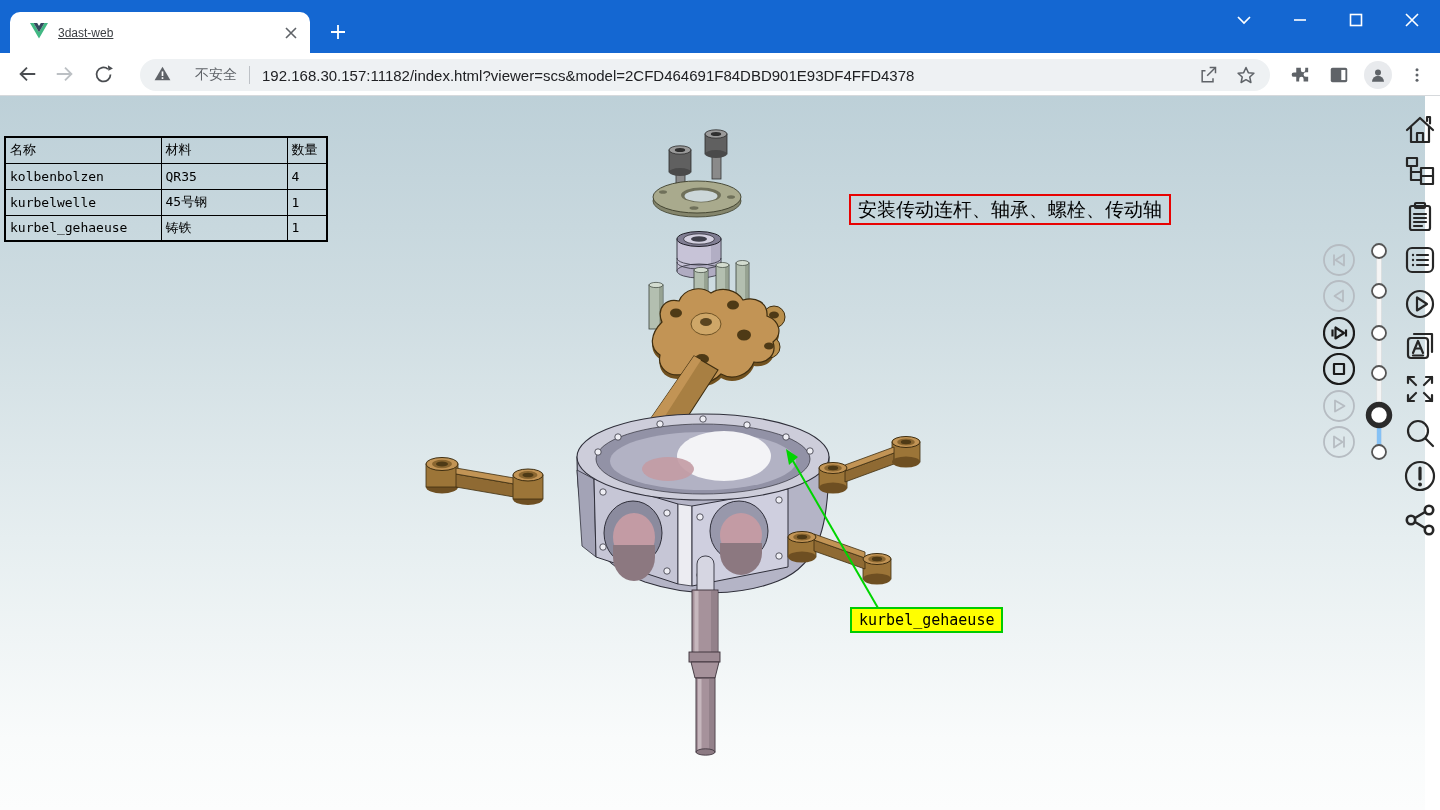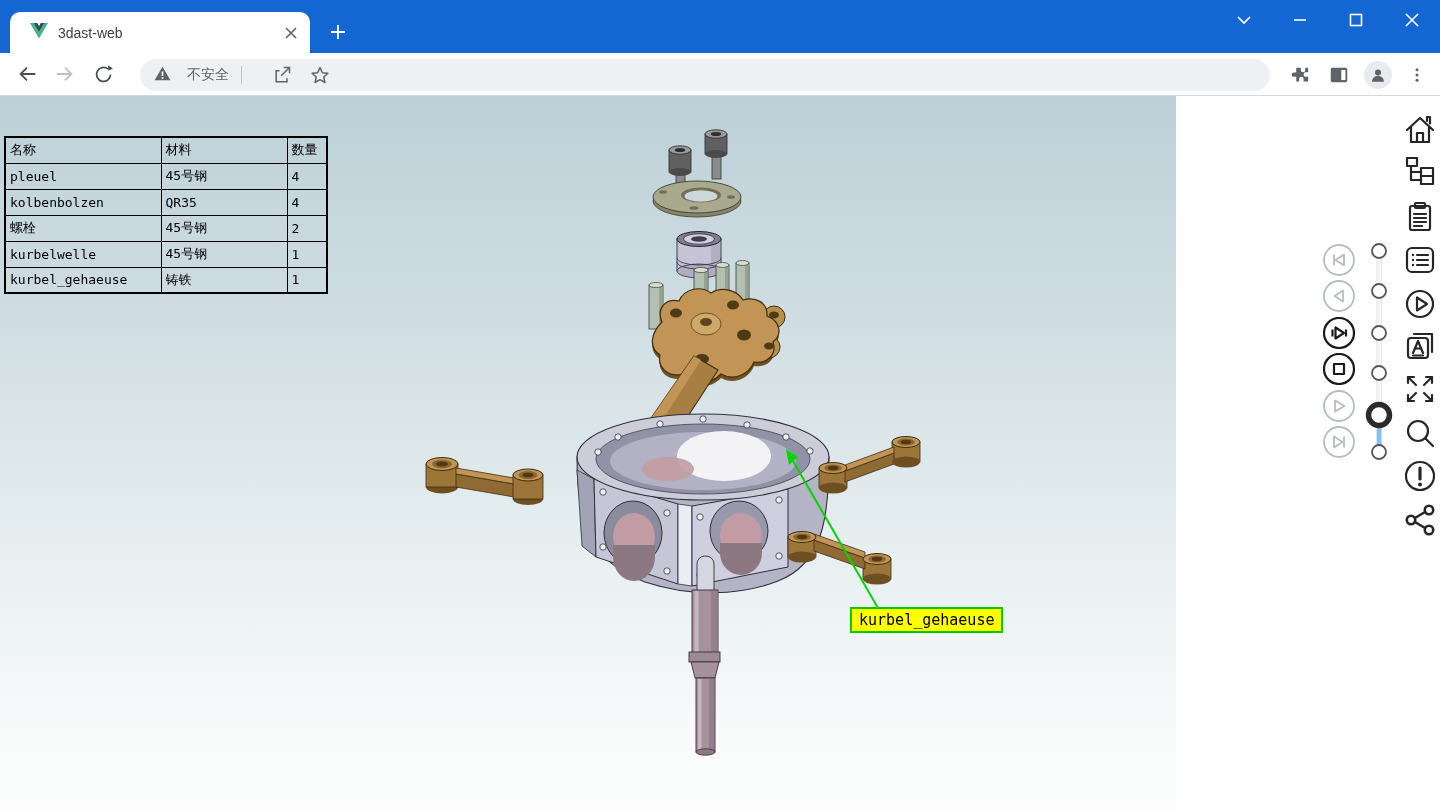--- a/index.html
+++ b/index.html
@@ -4,43 +4,43 @@
 <style>
   * { margin:0; padding:0; box-sizing:border-box; }
   html,body { width:1440px; height:810px; overflow:hidden; }
   body { font-family:"Liberation Sans", sans-serif; }
   .screen { position:relative; width:1440px; height:810px; background:#fff; overflow:hidden; }
 
   
   .titlebar { position:absolute; left:0; top:0; width:1440px; height:53px; background:#1467d2; }
   .tab { position:absolute; left:10px; top:12px; width:300px; height:41px; background:#fff;
          border-radius:10px 10px 0 0; display:flex; align-items:center; padding:0 10px 0 20px; }
-  .tab-title { font-size:14px; color:#3b3e42; flex:1; margin-left:10px; white-space:nowrap; overflow:hidden; }
+  .tab-title { font-size:12px; color:#3b3e42; flex:1; margin-left:10px; white-space:nowrap; overflow:hidden;text-decoration:underline; }
   .tab-close { width:18px; height:18px; display:flex; align-items:center; justify-content:center; border-radius:50%; }
   .newtab-btn { position:absolute; left:325px; top:19px; width:26px; height:26px; display:flex; align-items:center; justify-content:center; }
   .win-controls { position:absolute; right:0; top:0; height:40px; display:flex; }
   .win-btn { width:56px; height:40px; display:flex; align-items:center; justify-content:center; }
 
   
   .toolbar { position:absolute; left:0; top:53px; width:1440px; height:43px; background:#ffffff;
              border-bottom:1px solid #d6d9dc; display:flex; align-items:center; }
   .nav-btn { width:38px; height:38px; display:flex; align-items:center; justify-content:center; }
   .nav-btn:first-child { margin-left:8px; }
   .omnibox { position:absolute; left:140px; top:6px; width:1130px; height:32px; background:#eef1f3;
              border-radius:16px; display:flex; align-items:center; padding:0 14px; }
-  .sec-label { font-size:14px; color:#5f6368; margin:0 4px 0 16px; white-space:nowrap; }
+  .sec-label { font-size:14px; color:#5f6368; margin:0 4px 0 24px; white-space:nowrap; }
   .omni-sep { width:1px; height:18px; background:#bdc1c6; margin:0 12px 0 8px; }
   .url-text { font-size:15px; color:#202124; flex:1; white-space:nowrap; overflow:hidden; text-overflow:ellipsis; }
   .omni-ic { margin-left:18px; display:flex; align-items:center; }
   .tb-right { position:absolute; right:8px; top:6px; height:32px; display:flex; align-items:center; gap:10px; }
   .tb-ic { width:30px; height:30px; display:flex; align-items:center; justify-content:center; }
   .avatar { width:28px; height:28px; border-radius:50%; background:#e8eaed; display:flex; align-items:center; justify-content:center; }
 
   
-  .content { position:absolute; left:0; top:96px; width:1176px; height:714px;
+  .content { position:absolute; left:0; top:96px; width:1425px; height:714px;
              background:linear-gradient(180deg,#bdd0d8 0%, #cfdde2 30%, #e6eef0 62%, #f9fbfb 90%, #fcfdfd 100%); }
   .model-svg { position:absolute; left:0; top:0; }
 
   
   table.bom { position:absolute; left:4px; top:40px; border-collapse:collapse; border:2px solid #000;
               font-family:"DejaVu Sans Mono", monospace; font-size:13px; color:#000; }
   table.bom th, table.bom td { border:1px solid #000; height:26px; padding:0 4px; font-weight:normal; text-align:left; }
   table.bom .c0 { width:156px; } table.bom .c1 { width:126px; } table.bom .c2 { width:40px; }
 
   
@@ -123,20 +123,21 @@
     <div class="omnibox">
       <span>
         <svg width="17" height="15" viewBox="0 0 20 18">
             <polygon points="10,1 19.5,17 0.5,17" fill="#5f6368"></polygon>
             <rect x="9" y="6.5" width="2" height="5.5" fill="#fff"></rect>
             <rect x="9" y="13.5" width="2" height="2" fill="#fff"></rect>
           </svg>
       </span>
       <span class="sec-label">不安全</span>
       <span class="omni-sep"></span>
+      <span class="url-text">192.168.30.157:11182/index.html?viewer=scs&amp;model=2CFD464691F84DBD901E93DF4FFD4378</span>
       <span class="omni-ic">
         <svg width="20" height="20" viewBox="0 0 24 24" fill="none" stroke="#5f6368" stroke-width="1.8">
             <path d="M9,7 H5 V20 H18 V16"></path>
             <path d="M11,13 L21,3"></path>
             <polyline points="14,3 21,3 21,10"></polyline>
           </svg>
       </span>
       <span class="omni-ic">
         <svg width="20" height="20" viewBox="0 0 24 24" fill="none" stroke="#5f6368" stroke-width="1.8" stroke-linejoin="round">
             <polygon points="12,3 14.8,9.2 21.5,9.9 16.5,14.4 17.9,21 12,17.6 6.1,21 7.5,14.4 2.5,9.9 9.2,9.2"></polygon>
@@ -362,47 +363,38 @@
     </svg>
 
     <table class="bom">
       <tbody>
           <tr>
         <th class="c0">名称</th>
         <th class="c1">材料</th>
         <th class="c2">数量</th>
       </tr>
       <tr>
-            <td>pleuel</td>
-            <td>45号钢</td>
-            <td>4</td>
-          </tr>
-      <tr>
             <td>kolbenbolzen</td>
             <td>QR35</td>
             <td>4</td>
-          </tr>
-      <tr>
-            <td>螺栓</td>
-            <td>45号钢</td>
-            <td>2</td>
           </tr>
       <tr>
             <td>kurbelwelle</td>
             <td>45号钢</td>
             <td>1</td>
           </tr>
       <tr>
             <td>kurbel_gehaeuse</td>
             <td>铸铁</td>
             <td>1</td>
           </tr>
     </tbody>
       </table>
 
+    <div class="step-annotation">安装传动连杆、轴承、螺栓、传动轴</div>
     <div class="part-label">kurbel_gehaeuse</div>
 
     <div class="tool-btn" style="left:1402px; top:16px;">
       <svg width="36" height="36" viewBox="0 0 36 36" fill="none" stroke="#262626" stroke-width="2.2" stroke-linejoin="round" stroke-linecap="round">
           <path d="M5,18 L18,6 L31,18"></path>
           <path d="M9,15 V30 H27 V15"></path>
           <path d="M15,30 V21 H21 V30"></path>
           <path d="M25,9 V5 H28 V11.5"></path>
         </svg>
     </div>

